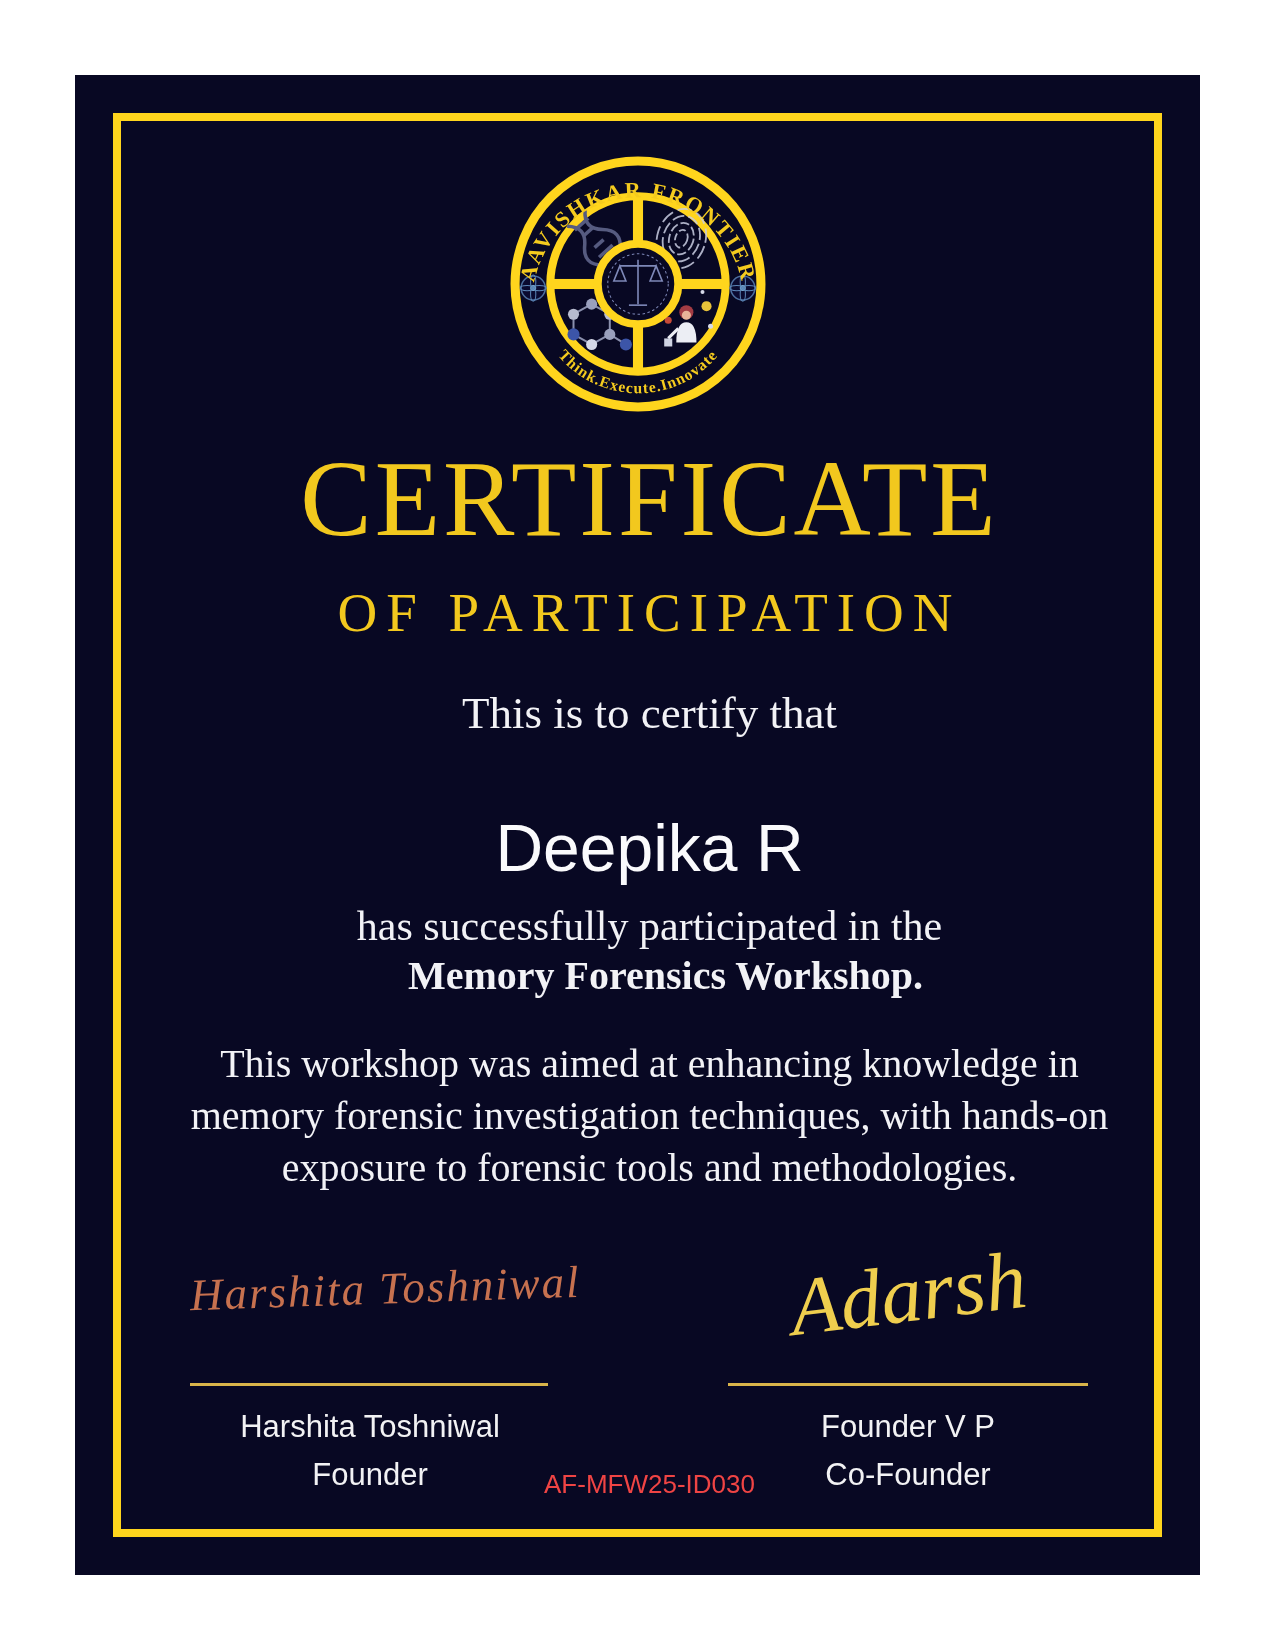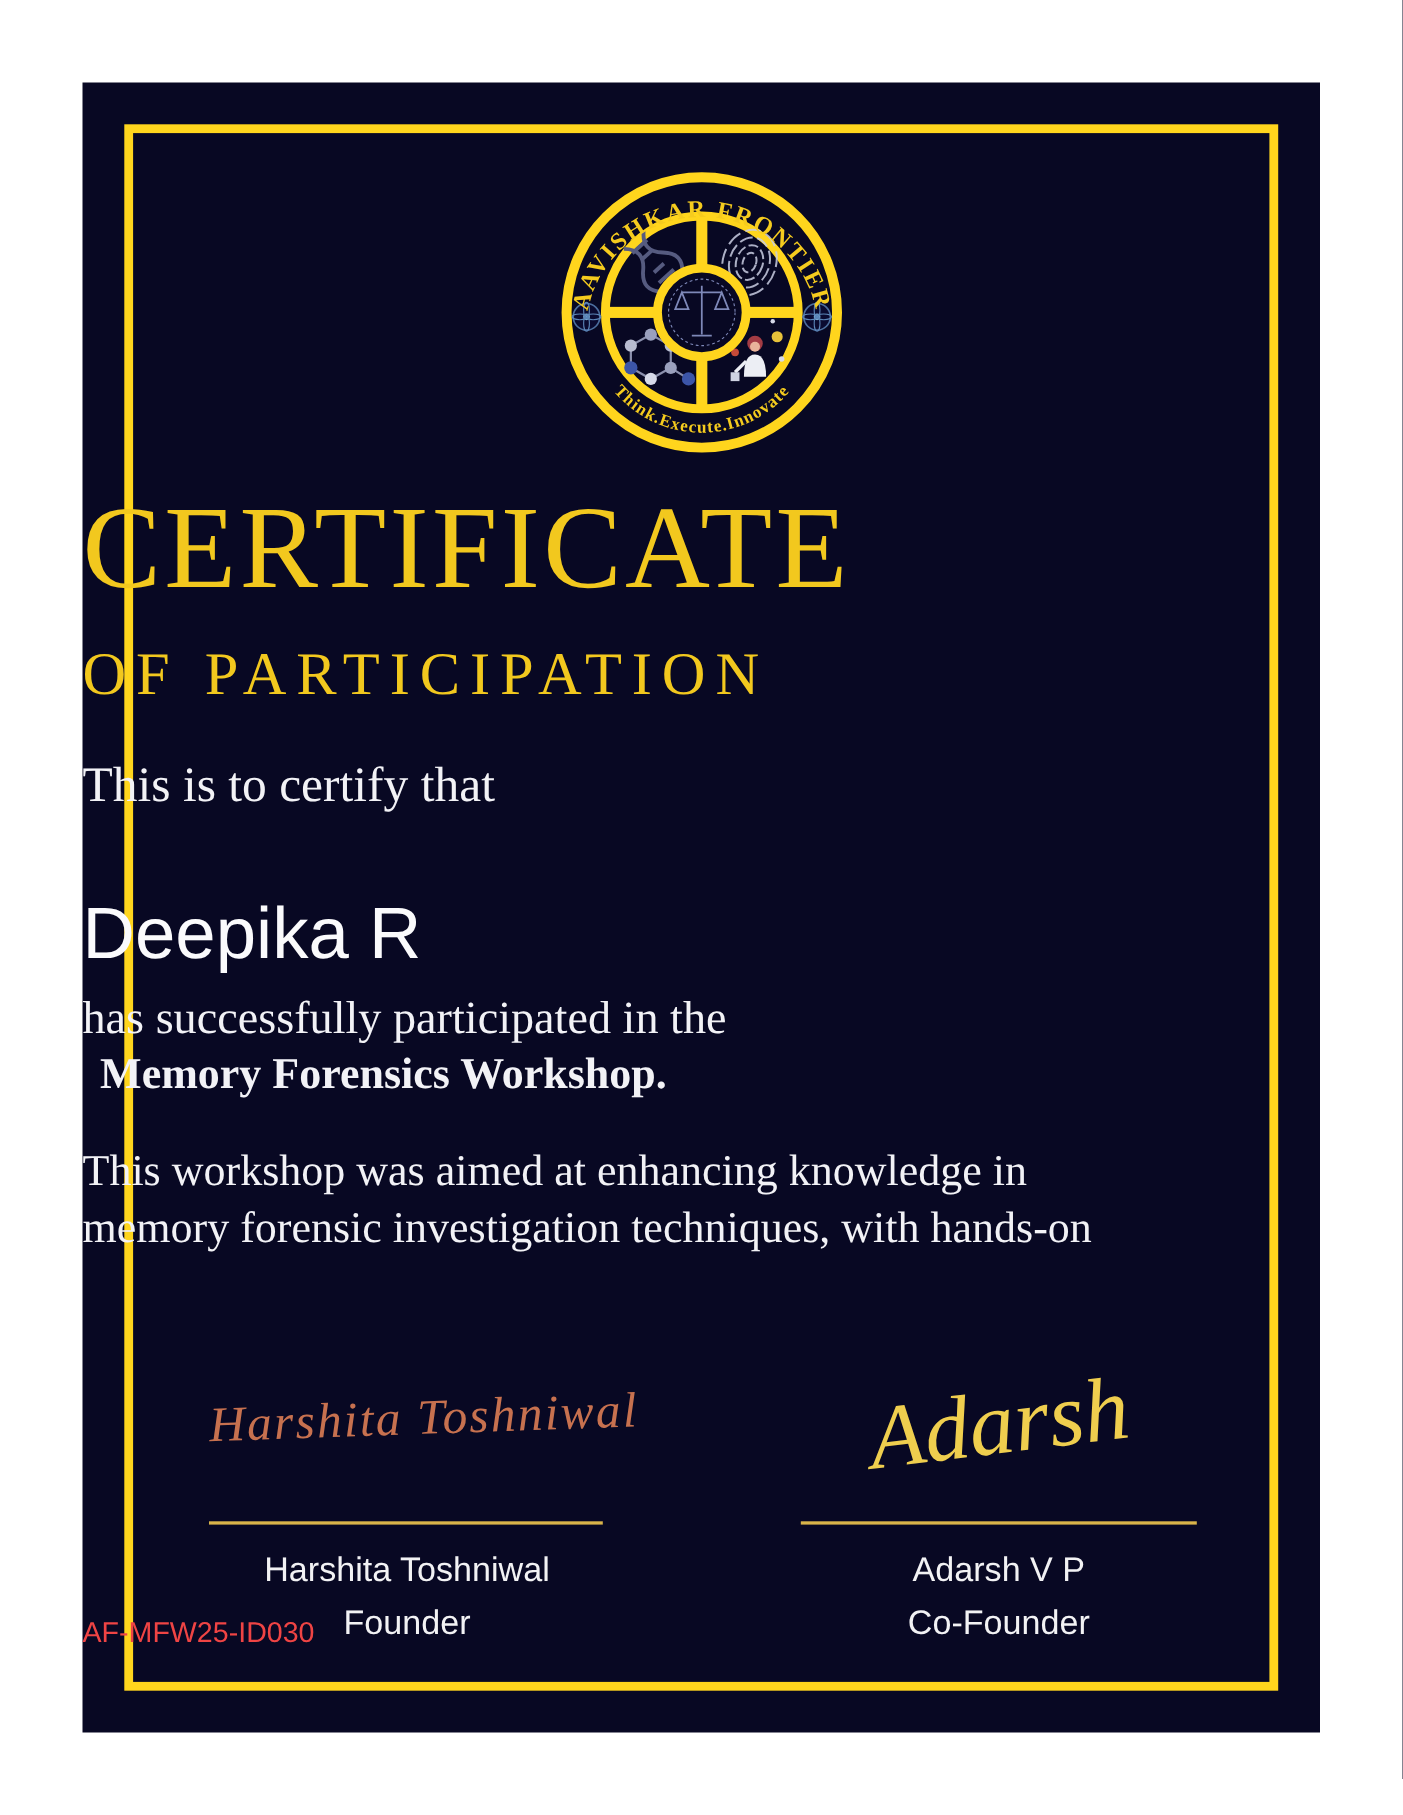--- a/index.html
+++ b/index.html
@@ -13,21 +13,21 @@
   .card {
     position: absolute; left: 75px; top: 75px;
     width: 1125px; height: 1500px;
     background: var(--navy, #080823);
   }
   .frame {
     position: absolute; inset: 38px;
     border: 8px solid var(--gold, #FFD51D);
     pointer-events: none;
   }
-  .abs { position: absolute; left: 0; width: 100%; text-align: left; }
+  .abs { position: absolute; left: 12px; width: 100%; text-align: center; }
 
   .logo-wrap {
     position: absolute; top: 78px; left: 50%;
     transform: translateX(-50%);
     width: 262px; height: 262px;
   }
 
   .title {
     top: 368px;
     font-size: 107px; line-height: 1.05;
@@ -216,30 +216,31 @@
   <div class="abs title">CERTIFICATE</div>
   <div class="abs subtitle">OF PARTICIPATION</div>
   <div class="abs recipient">Deepika R</div>
   <div class="abs certify">This is to certify that</div>
   <div class="abs participation">has successfully participated in the</div>
   <div class="abs workshop">Memory Forensics Workshop.</div>
 
   <div class="abs description">
     <div>This workshop was aimed at enhancing knowledge in</div>
     <div>memory forensic investigation techniques, with hands-on</div>
+    <div>exposure to forensic tools and methodologies.</div>
   </div>
 
   <div class="sig-script-left">Harshita Toshniwal</div>
   <div class="sig-line left"></div>
   <div class="sig-block left">
     <div>Harshita Toshniwal</div>
     <div>Founder</div>
   </div>
 
   <div class="sig-script-right">Adarsh</div>
   <div class="sig-line right"></div>
   <div class="sig-block right">
-    <div>Adarsh V P</div>
+    <div>Founder V P</div>
     <div>Co-Founder</div>
   </div>
 
   <div class="abs cert-id">AF-MFW25-ID030</div>
 </div>
 
 </body></html>

